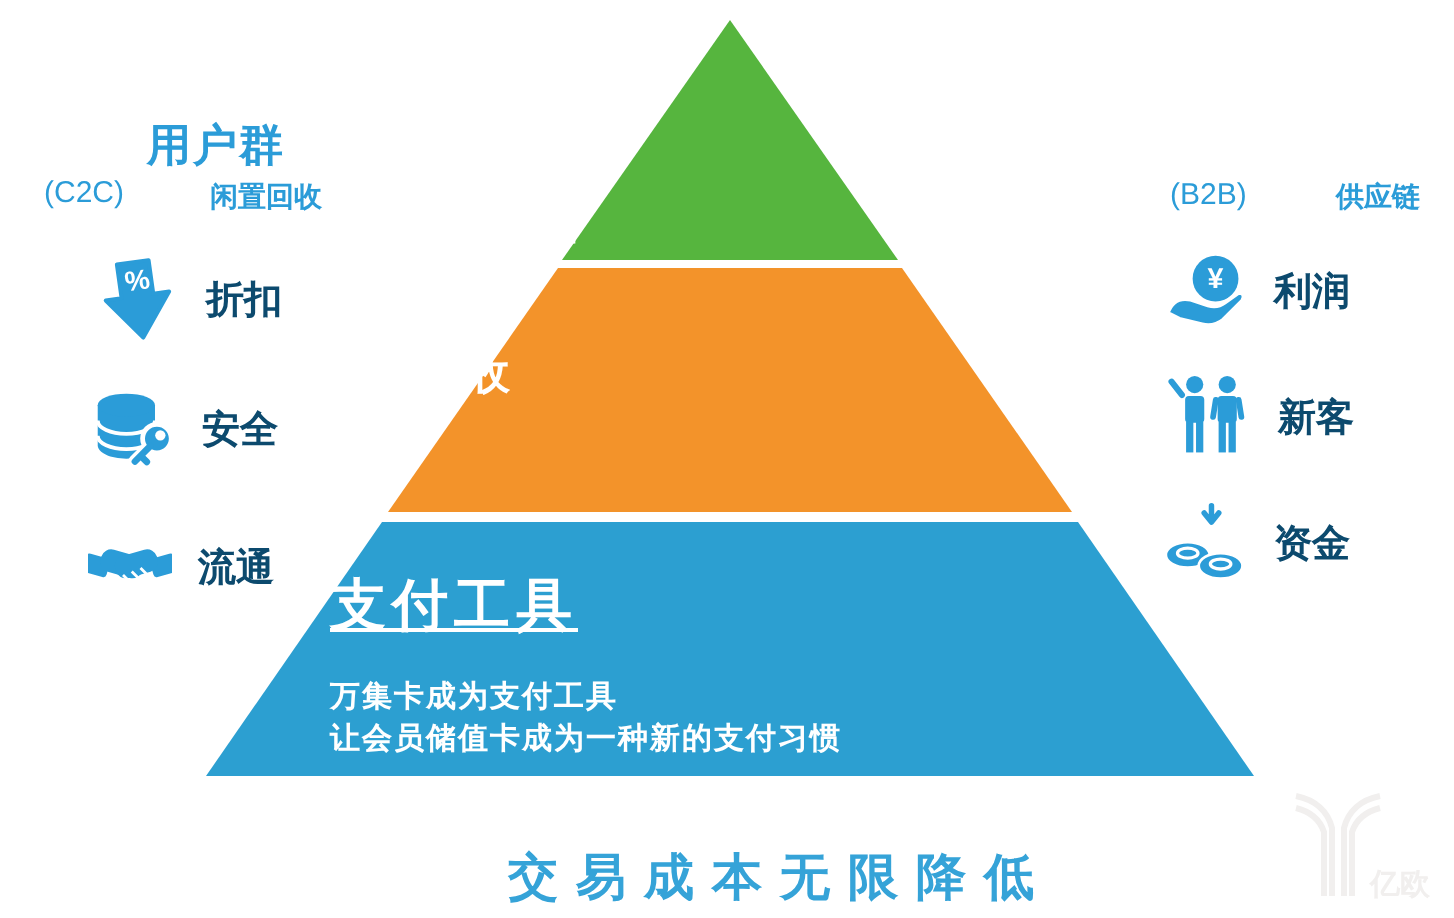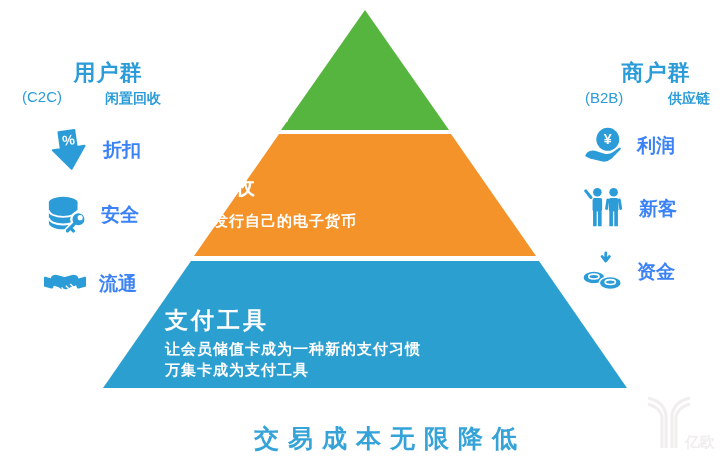--- a/index.html
+++ b/index.html
@@ -14,54 +14,53 @@
   .side-sub{font-size:14px;font-weight:bold;color:#2b9cd8;}
   .lp-title{left:48px;top:58px;width:120px;text-align:center;}
   .lp-tag{left:22px;top:88px;}
   .lp-sub{left:105px;top:90px;}
   .rp-title{left:596px;top:58px;width:120px;text-align:center;}
   .rp-tag{left:557px;top:89px;margin-left:28px;}
   .rp-sub{left:668px;top:90px;}
   
   .item-row{position:absolute;display:flex;align-items:center;gap:13px;}
   .item-row .icon-box{width:42px;height:44px;display:block;}
-  .item-label{font-size:19px;font-weight:bold;color:#3b82f6;}
+  .item-label{font-size:19px;font-weight:bold;color:#0c4a6e;}
   .l-row1{left:48px;top:128px;}
   .l-row2{left:46px;top:193px;text-align:center;}
   .l-row3{left:44px;top:262px;}
   .r-row1{left:582px;top:124px;}
   .r-row2{left:584px;top:187px;}
   .r-row3{left:582px;top:250px;}
   
   .pyr-svg{left:0;top:0;width:727px;height:459px;}
   .tier-text{left:165px;width:400px;color:#fff;font-weight:bold;}
   .t1-title{top:71px;font-size:17px;letter-spacing:2px;}
   .t1-sub{top:107px;font-size:13px;letter-spacing:1px;}
   .t2-title{top:173px;font-size:21px;letter-spacing:2px;}
   .t2-sub{top:212px;font-size:15px;letter-spacing:1px;}
-  .t3-title{top:305px;font-size:23px;letter-spacing:3px;}
+  .t3-title{top:284px;font-size:28px;letter-spacing:3px;text-decoration:underline;}
   .t3-sub{top:338px;font-size:15px;line-height:21px;letter-spacing:1px;}
   
   .footer-title{
     left:190px;top:422px;width:400px;text-align:center;
     font-size:25px;font-weight:bold;color:#35a3d8;letter-spacing:9px;
   }
   
   .watermark{right:6px;bottom:8px;width:76px;height:58px;}
 </style>
 </head>
 <body>
 
 <div class="stage">
 
   <div class="abs lp-title side-title">用户群</div>
   <div class="abs lp-tag side-tag">(C2C)</div>
   <div class="abs lp-sub side-sub">闲置回收</div>
 
-  <div class="abs rp-title side-title">商户群</div>
   <div class="abs rp-tag side-tag">(B2B)</div>
   <div class="abs rp-sub side-sub">供应链</div>
 
   <div class="item-row l-row1">
     <svg class="icon-box" viewBox="0 0 40 44">
       <g transform="rotate(-8 20 22)">
         <path d="M12 3 h16 v17 h8 L20 41 L4 20 h8 z" fill="#2b9cd8" stroke="#2b9cd8" stroke-width="2" stroke-linejoin="round"></path>
         <text x="21" y="17" text-anchor="middle" font-size="14" font-weight="bold" fill="#ffffff">%</text>
       </g>
     </svg>
@@ -136,25 +135,24 @@
 
   <svg class="abs pyr-svg" viewBox="0 0 727 459">
     <polygon points="365,10 449,130 281,130" fill="#56b53e"></polygon>
     <polygon points="279,134 451,134 536,256 194,256" fill="#f3932a"></polygon>
     <polygon points="191,261 539,261 627,388 103,388" fill="#2c9fd1"></polygon>
   </svg>
 
   <div class="abs tier-text t1-title">售卡平台</div>
   <div class="abs tier-text t1-sub">国内第三方售卡平台</div>
   <div class="abs tier-text t2-title">闲置回收</div>
-  <div class="abs tier-text t2-sub">为商家发行自己的电子货币</div>
   <div class="abs tier-text t3-title">支付工具</div>
   <div class="abs tier-text t3-sub">
+    <div>万集卡成为支付工具</div>
     <div>让会员储值卡成为一种新的支付习惯</div>
-    <div>万集卡成为支付工具</div>
   </div>
 
   <div class="abs footer-title">交易成本无限降低</div>
 
   <svg class="abs watermark" viewBox="0 0 76 58">
     <g fill="none" stroke="#f1efee" stroke-width="3">
       <path d="M3 5 c10 2 16 8 18 16 l0 34"></path>
       <path d="M3 11 c8 2 12 6 14 12 l0 32"></path>
       <path d="M45 5 c-10 2 -16 8 -18 16 l0 34"></path>
       <path d="M45 11 c-8 2 -12 6 -14 12 l0 32"></path>

